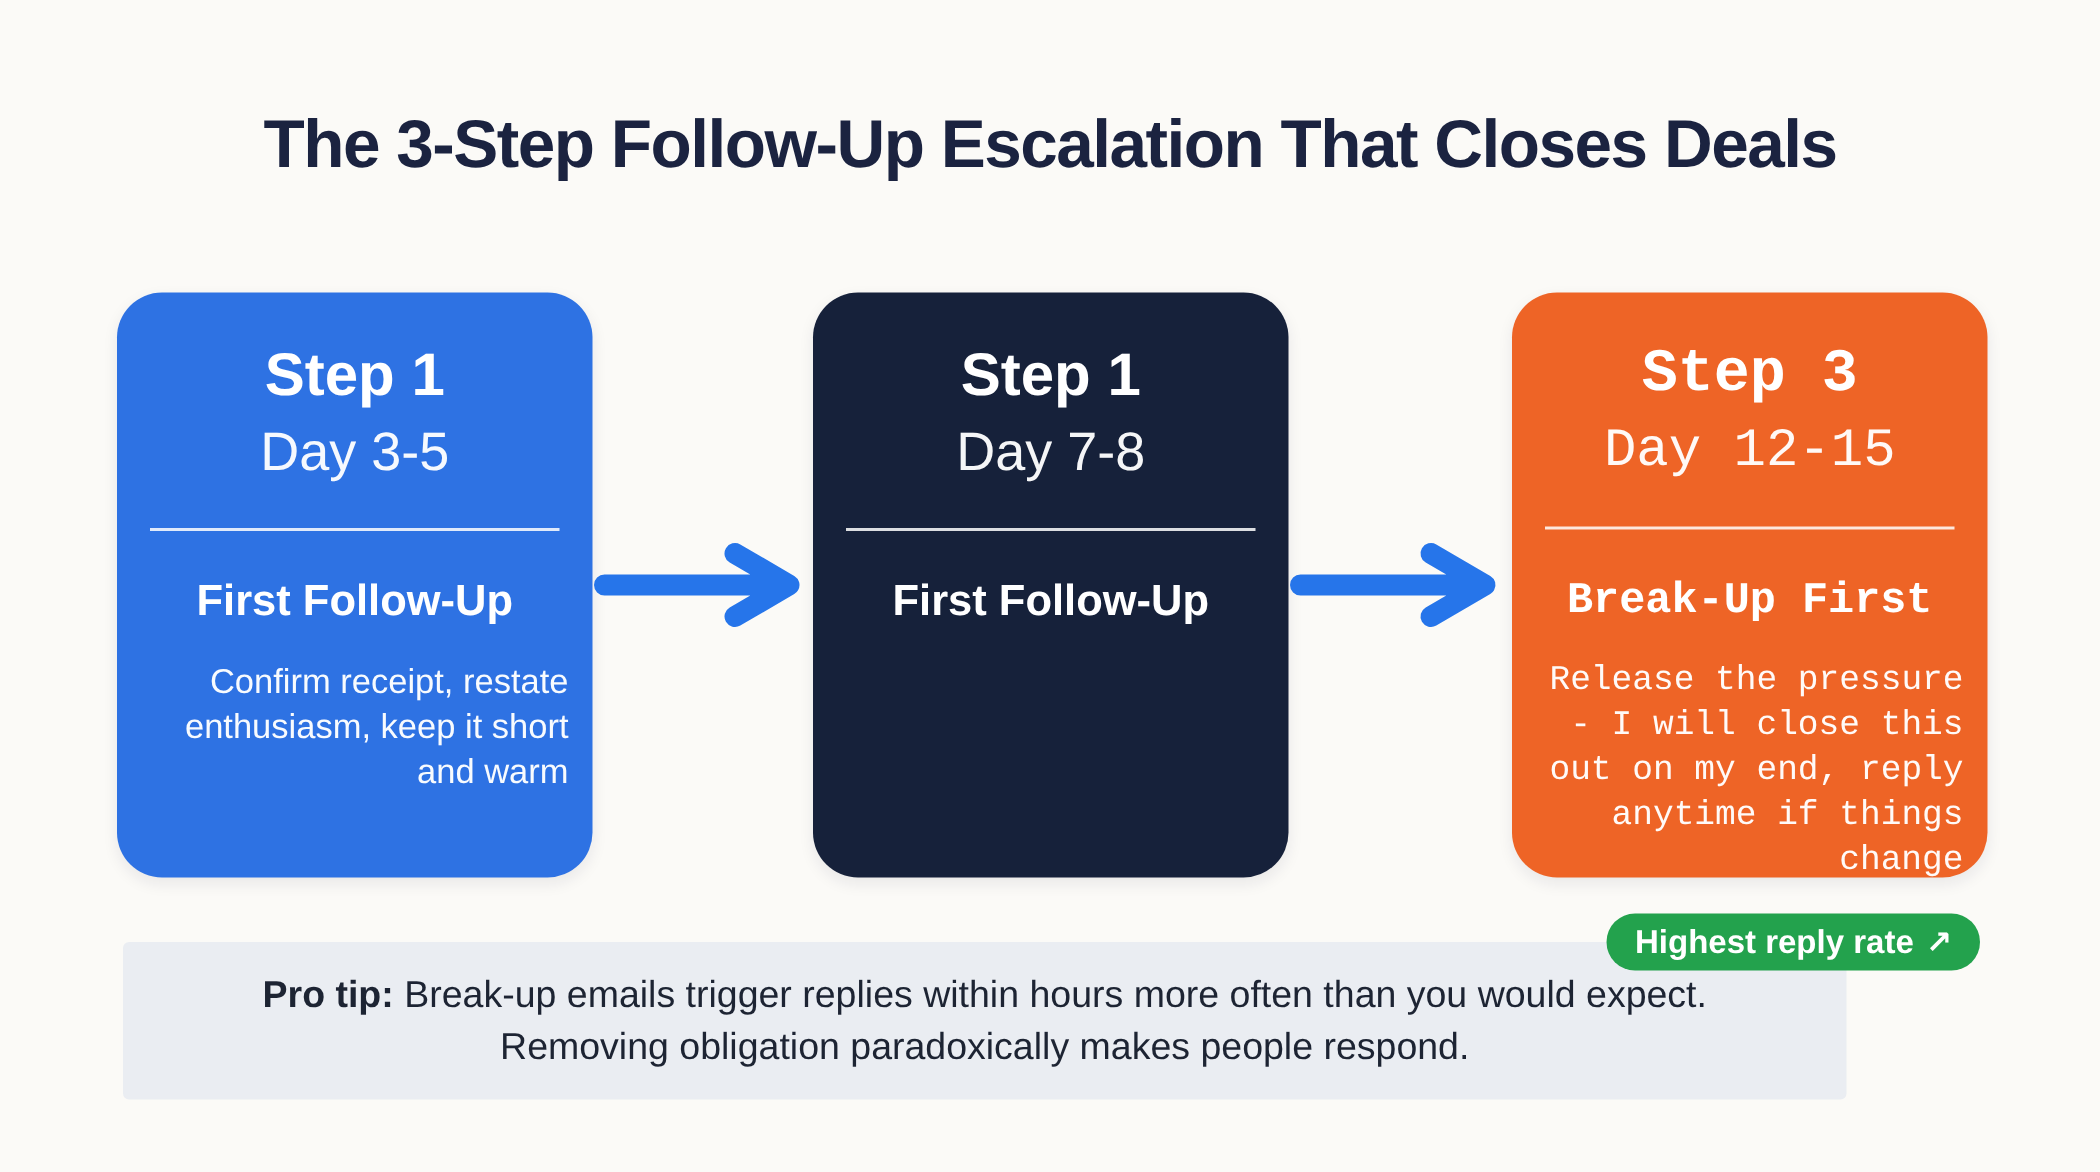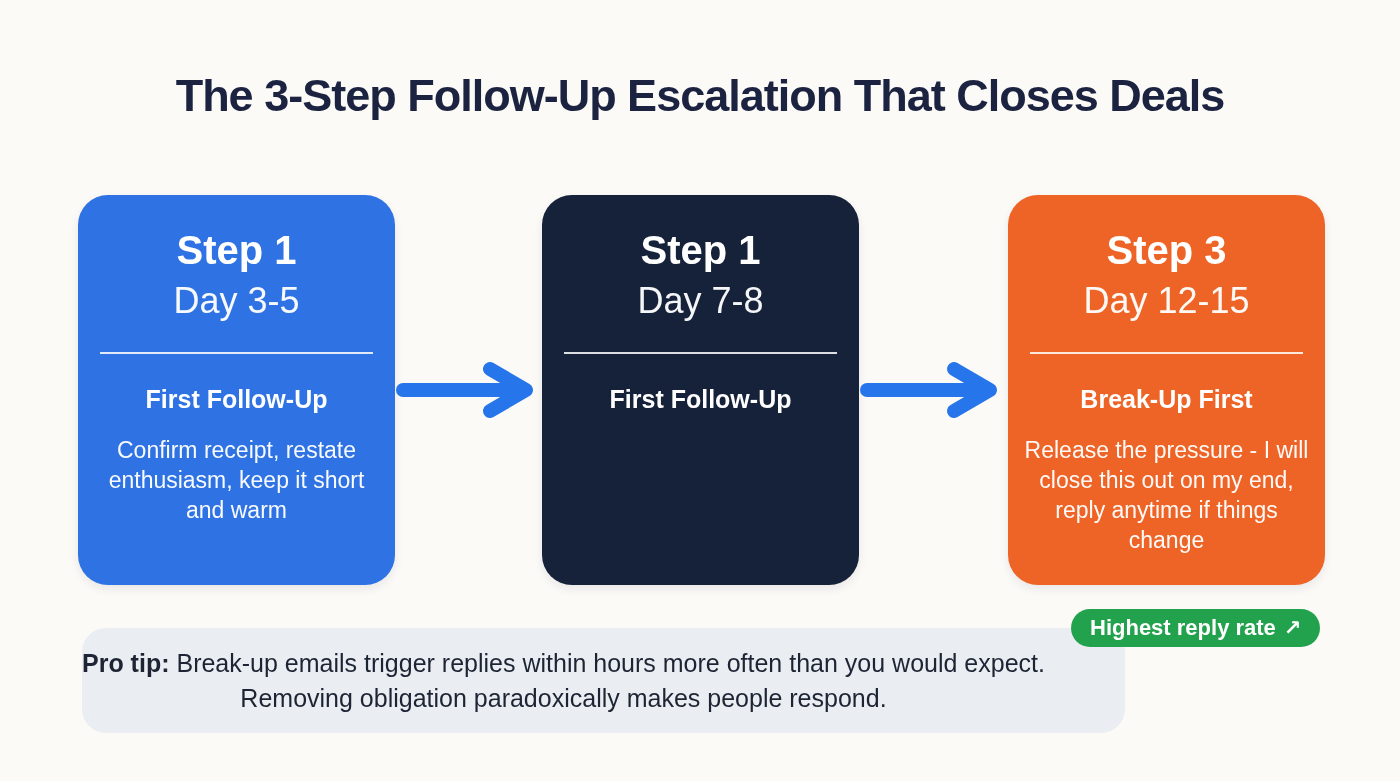--- a/index.html
+++ b/index.html
@@ -30,47 +30,48 @@
     top: 195px;
     width: 317px;
     height: 390px;
     border-radius: 30px;
     color: #ffffff;
     text-align: center;
     box-shadow: 0 4px 10px rgba(20,30,60,0.08);
   }
   .step-card.card-1 { left: 78px; }
   .step-card.card-2 { left: 542px; }
-  .step-card.card-3 { left: 1008px; }
+  .step-card.card-3 { left: 1008px; font-family: Liberation Mono, monospace; }
   .step-label {
     margin-top: 33px;
     font-size: 40px;
     font-weight: bold;
   }
   .day-range {
     margin-top: 7px;
     font-size: 36px;
     color: rgba(255,255,255,0.96);
   }
   .card-divider {
     margin: 30px 22px 0 22px;
     border: none;
     border-top: 2px solid rgba(255,255,255,0.85);
   }
   .card-subtitle {
     margin-top: 31px;
-    font-size: 25px;
+    font-size: 29px;
     font-weight: bold;
   }
   .card-description {
     margin: 22px auto 0 auto;
     padding: 0 16px;
     font-size: 23px;
     line-height: 1.30;
     color: rgba(255,255,255,0.97);
+    text-align: right;
   }
   .arrow-svg {
     position: absolute;
     top: 358px;
     width: 145px;
     height: 64px;
   }
   .arrow-svg.arrow-1 { left: 396px; }
   .arrow-svg.arrow-2 { left: 860px; }
   .reply-badge {
@@ -86,26 +87,26 @@
     color: #ffffff;
     font-size: 22px;
     font-weight: bold;
     z-index: 2;
   }
   .badge-icon { font-size: 21px; font-weight: bold; }
   .pro-tip-bar {
     position: absolute;
     top: 628px;
     left: 82px;
-    width: 1043px;
+    width: 1149px;
     height: 105px;
-    border-radius: 24px;
+    border-radius: 4px;
     display: flex;
     align-items: center;
-    justify-content: flex-start;
+    justify-content: center;
     z-index: 1;
   }
   .pro-tip-text {
     text-align: center;
     font-size: 25px;
     line-height: 35px;
     color: #1d2433;
   }
   .pro-tip-bold { font-weight: bold; }
 </style>

